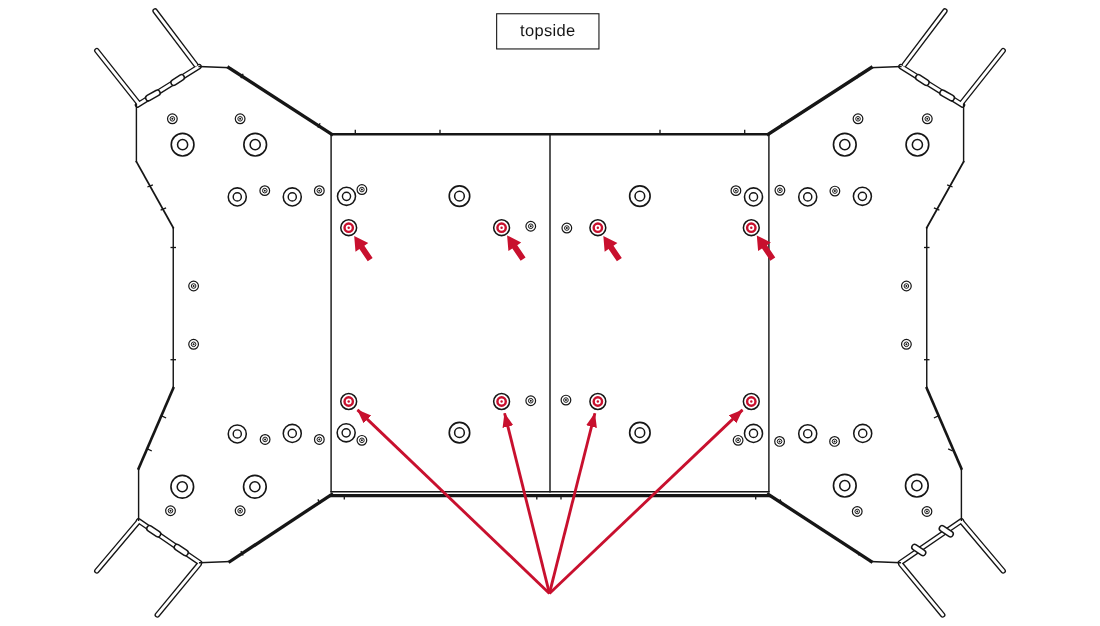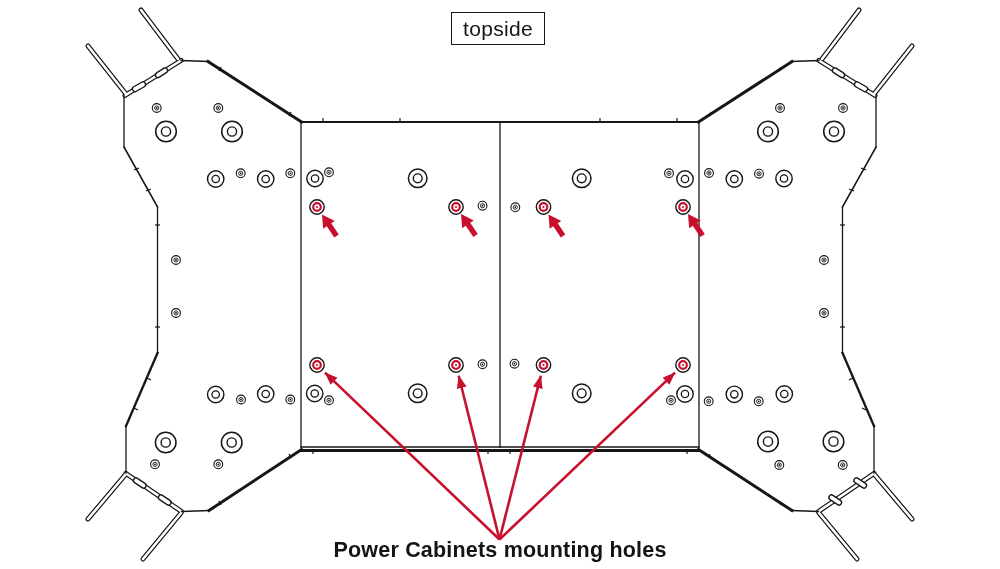--- a/index.html
+++ b/index.html
@@ -2,21 +2,21 @@
 <html><head>
 <meta charset="utf-8">
 <style>
   html,body{margin:0;padding:0;background:#ffffff;}
   .stage{position:relative;width:1000px;height:569px;background:#fff;overflow:hidden;
          font-family:"Liberation Sans","DejaVu Sans",sans-serif;}
   .stage svg{position:absolute;left:0;top:0;width:1000px;height:569px;}
   .topside-box{position:absolute;left:451px;top:12px;width:94px;height:33px;
                border:1.6px solid #161616;box-sizing:border-box;display:flex;
                align-items:center;justify-content:center;
-               font-size:21px;color:#161616;letter-spacing:.3px;background:#fff;}
+               font-size:15px;color:#161616;letter-spacing:.3px;background:#fff;}
   .caption{position:absolute;left:0;top:538px;width:1000px;text-align:center;
            font-weight:bold;font-size:21.5px;color:#141414;letter-spacing:.2px;}
 </style>
 </head>
 <body>
 
 <div class="stage">
   <svg xmlns="http://www.w3.org/2000/svg" viewBox="0 0 1000 569">
       <defs>
         <marker id="ah" orient="auto" markerUnits="userSpaceOnUse" markerWidth="14" markerHeight="11" refX="12.5" refY="5">
@@ -404,14 +404,13 @@
         <polygon points="0,0 12.5,-7 12.5,-2.7 26,-2.7 26,2.7 12.5,2.7 12.5,7" fill="#c8102e" transform="translate(688,214) rotate(56)"></polygon>
         <line x1="499.5" y1="539.5" x2="325" y2="372.6" stroke="#c8102e" stroke-width="2.6" marker-end="url(#ah)"></line>
         <line x1="499.5" y1="539.5" x2="458.7" y2="375.7" stroke="#c8102e" stroke-width="2.6" marker-end="url(#ah)"></line>
         <line x1="499.5" y1="539.5" x2="540.8" y2="375.7" stroke="#c8102e" stroke-width="2.6" marker-end="url(#ah)"></line>
         <line x1="499.5" y1="539.5" x2="675" y2="372.6" stroke="#c8102e" stroke-width="2.6" marker-end="url(#ah)"></line>
       </g>
     </svg>
   <div class="topside-box">
     <span>topside</span>
   </div>
-  <div class="caption">Power Cabinets mounting holes</div>
 </div>
 
 </body></html>

